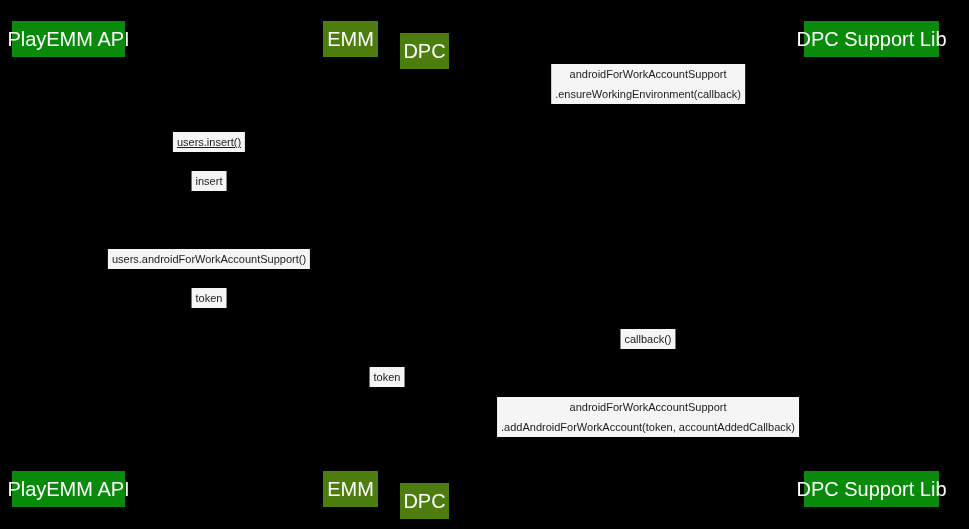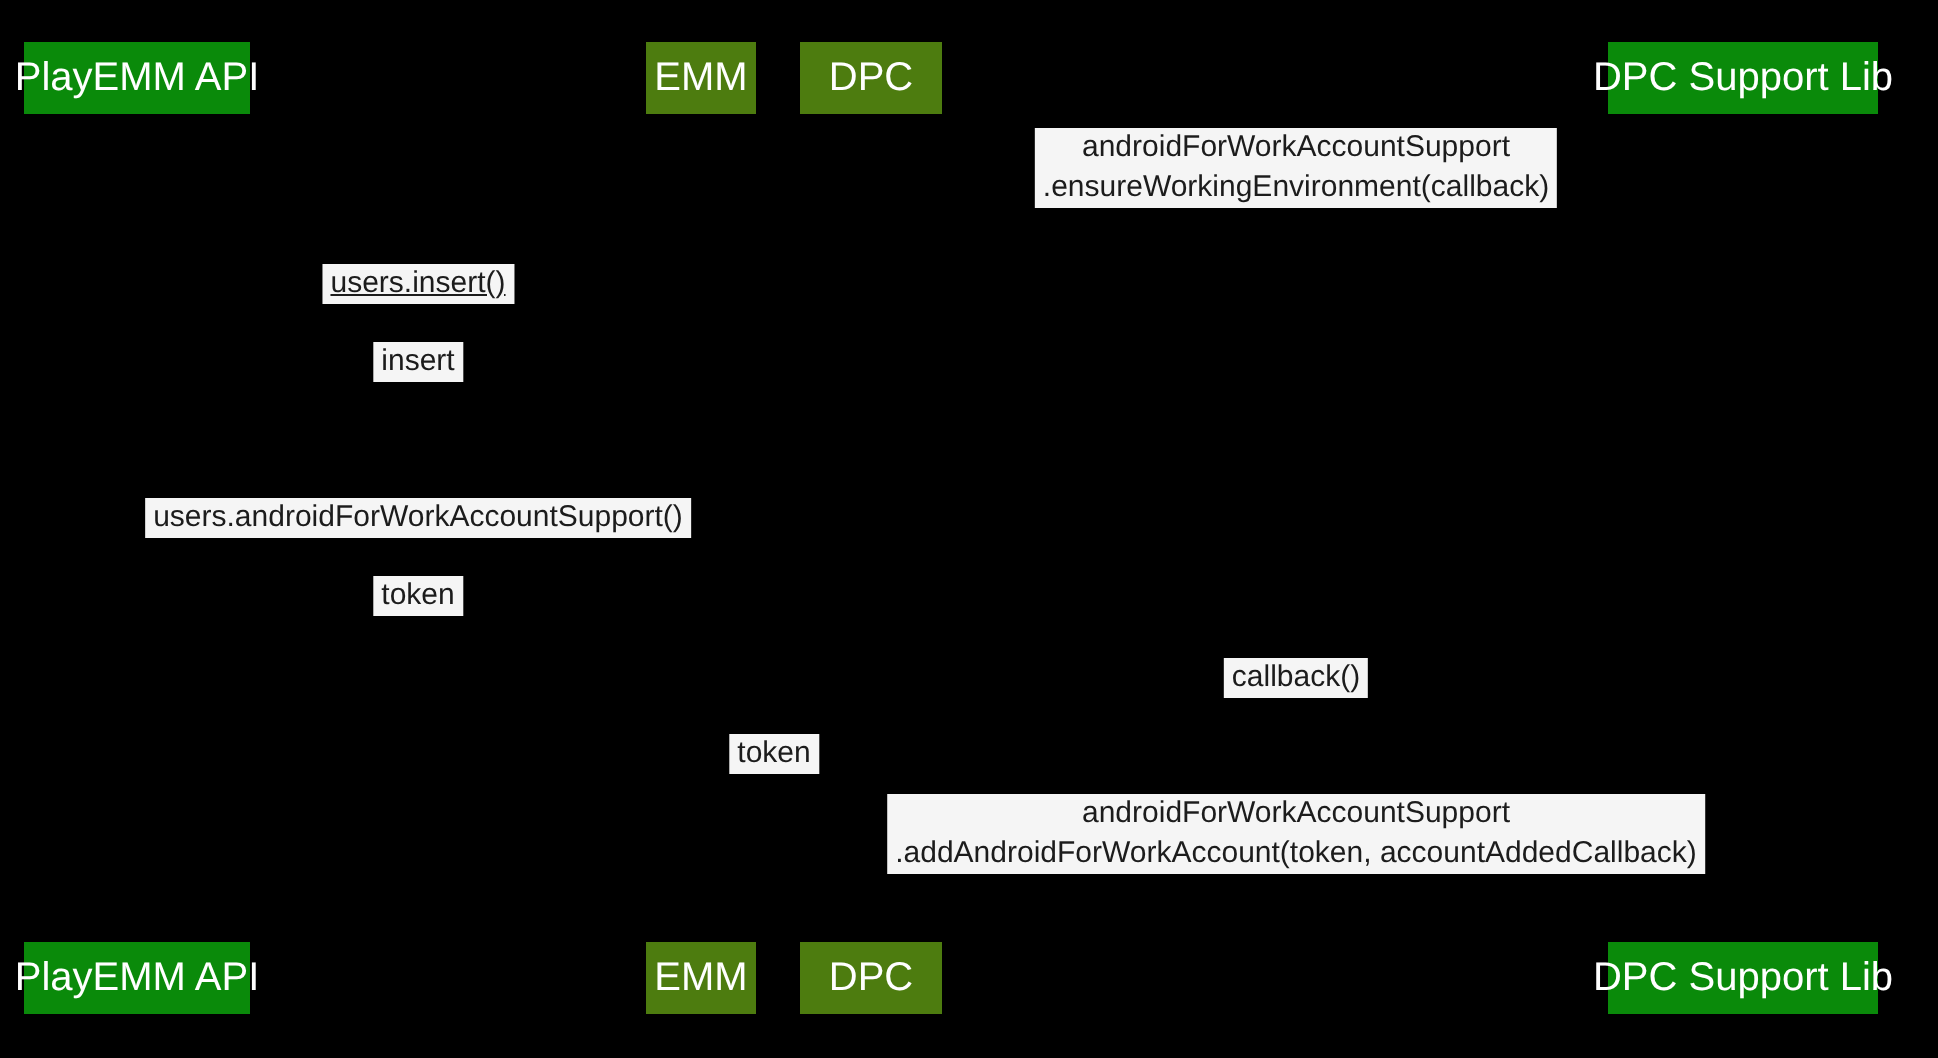--- a/index.html
+++ b/index.html
@@ -26,29 +26,29 @@
     white-space: nowrap;
   }
   .participant.green { background: #0a8a0a; }
   .participant.blue  { background: #4d7c0f; }
 
   .row-top    { top: 21px; }
   .row-bottom { top: 471px; }
 
   .p-playemm { left: 12px;  width: 113px; }
   .p-emm     { left: 323px; width: 55px; }
-  .p-dpc     { left: 400px; width: 71px; }
+  .p-dpc     { left: 400px; width: 49px; margin-top: 12px; }
   .p-dpclib  { left: 804px; width: 135px; }
 
   .msg {
     position: absolute;
     transform: translateX(-50%);
     background: #f5f5f5;
     color: #1c1c1c;
-    font-size: 15px;
+    font-size: 11px;
     line-height: 20px;
     padding: 0 4px;
     text-align: center;
     white-space: nowrap;
   }
   .msg span { display: block; }
 
   .m1 { left: 648px; top: 64px;  }
   .m2 { left: 209px; top: 132px; text-decoration: underline; }
   .m3 { left: 209px; top: 171px; }

